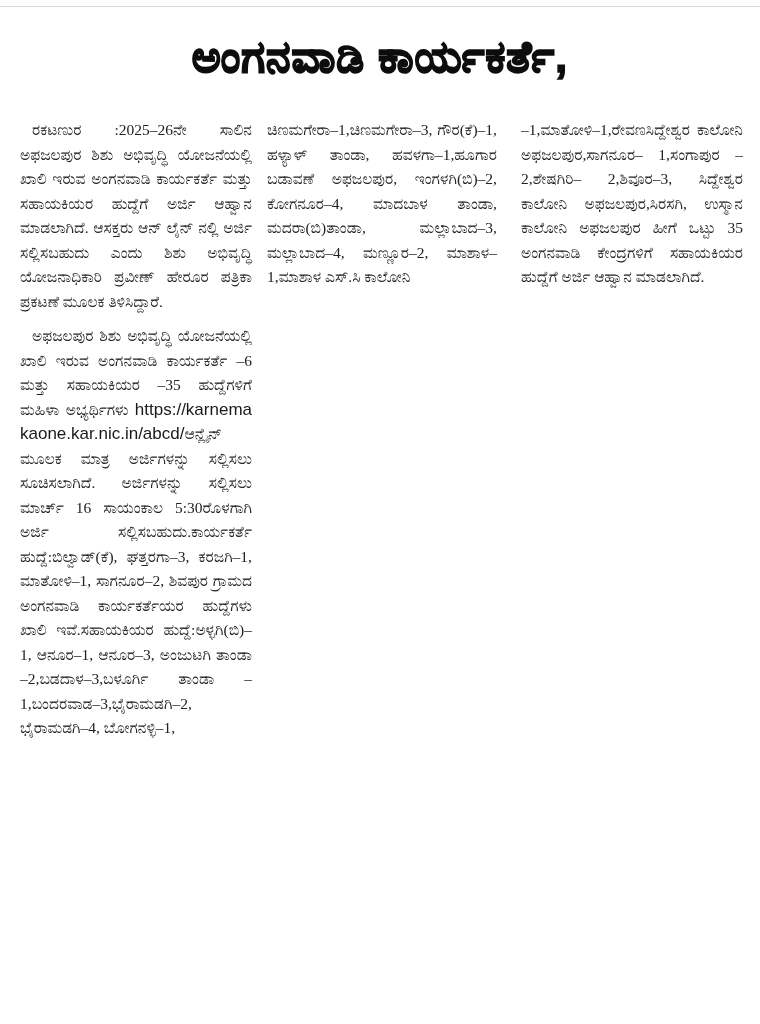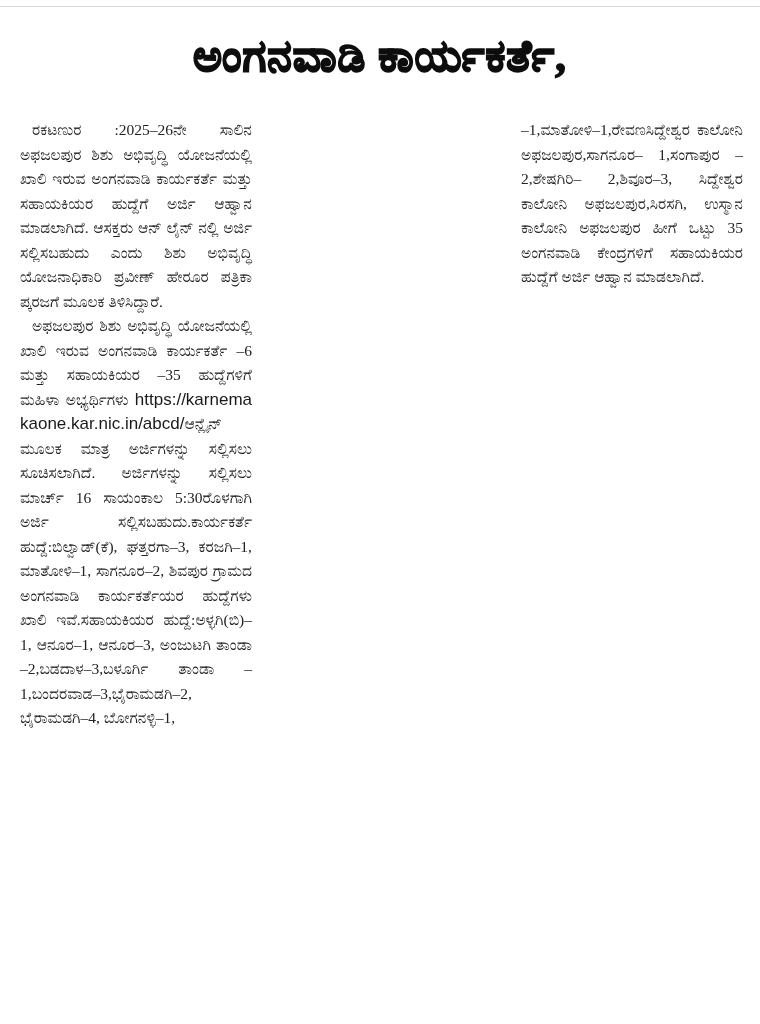--- a/index.html
+++ b/index.html
@@ -22,21 +22,21 @@
       width: 760px;
       height: 1px;
       background: #d8d8d8;
     }
     .headline {
       position: absolute;
       left: 0;
       top: 10px;
       width: 760px;
       text-align: center;
-      font-family: Liberation Serif, serif;
+      font-family: Liberation Sans, sans-serif;
       font-weight: bold;
       color: #0d0d0d;
     }
     .headline .line {
       display: block;
       font-size: 44px;
       line-height: 52px;
       letter-spacing: 1px;
       white-space: nowrap;
       -webkit-text-stroke: 1.5px #0d0d0d;
@@ -57,20 +57,21 @@
       text-align: justify;
       color: #222;
     }
     .col-1 { left: 20px;  width: 232px; }
     .col-2 { left: 267px; width: 230px; }
     .col-3 { left: 521px; width: 222px; }
     .col p {
       margin: 0;
     }
     .col p + p {
+      margin-top: 10px;
     }
     .indent {
       display: inline-block;
       width: 12px;
     }
     .url {
       font-family: "Liberation Sans", "DejaVu Sans", sans-serif;
       font-size: 17px;
       color: #1a1a1a;
       word-break: break-all;
@@ -81,26 +82,31 @@
 
 <div class="top-rule"></div>
 
 <h1 class="headline">
   <span class="line">ಅಂಗನವಾಡಿ ಕಾರ್ಯಕರ್ತೆ,</span>
 </h1>
 
 <div class="columns">
   <div class="col col-1">
     <p>
-      <span class="indent"></span><span>ರಕಟಣುರ :2025–26ನೇ</span><span> ಸಾಲಿನ ಅಫಜಲಪುರ ಶಿಶು ಅಭಿವೃದ್ಧಿ ಯೋಜನೆಯಲ್ಲಿ ಖಾಲಿ ಇರುವ ಅಂಗನವಾಡಿ ಕಾರ್ಯಕರ್ತೆ ಮತ್ತು ಸಹಾಯಕಿಯರ ಹುದ್ದೆಗೆ ಅರ್ಜಿ ಆಹ್ವಾನ ಮಾಡಲಾಗಿದೆ. ಆಸಕ್ತರು ಆನ್ ಲೈನ್ ನಲ್ಲಿ ಅರ್ಜಿ ಸಲ್ಲಿಸಬಹುದು ಎಂದು ಶಿಶು ಅಭಿವೃದ್ಧಿ ಯೋಜನಾಧಿಕಾರಿ ಪ್ರವೀಣ್ ಹೇರೂರ ಪತ್ರಿಕಾ ಪ್ಕರಜಗೆ ಮೂಲಕ ತಿಳಿಸಿದ್ದಾರೆ.</span>
+      <span class="indent"></span><span>ರಕಟಣುರ :2025–26ನೇ</span><span> ಸಾಲಿನ ಅಫಜಲಪುರ ಶಿಶು ಅಭಿವೃದ್ಧಿ ಯೋಜನೆಯಲ್ಲಿ ಖಾಲಿ ಇರುವ ಅಂಗನವಾಡಿ ಕಾರ್ಯಕರ್ತೆ ಮತ್ತು ಸಹಾಯಕಿಯರ ಹುದ್ದೆಗೆ ಅರ್ಜಿ ಆಹ್ವಾನ ಮಾಡಲಾಗಿದೆ. ಆಸಕ್ತರು ಆನ್ ಲೈನ್ ನಲ್ಲಿ ಅರ್ಜಿ ಸಲ್ಲಿಸಬಹುದು ಎಂದು ಶಿಶು ಅಭಿವೃದ್ಧಿ ಯೋಜನಾಧಿಕಾರಿ ಪ್ರವೀಣ್ ಹೇರೂರ ಪತ್ರಿಕಾ ಪ್ರಕಟಣೆ ಮೂಲಕ ತಿಳಿಸಿದ್ದಾರೆ.</span>
     </p>
     <p>
       <span class="indent"></span><span>ಅಫಜಲಪುರ ಶಿಶು ಅಭಿವೃದ್ಧಿ ಯೋಜನೆಯಲ್ಲಿ ಖಾಲಿ ಇರುವ ಅಂಗನವಾಡಿ ಕಾರ್ಯಕರ್ತೆ –6 ಮತ್ತು ಸಹಾಯಕಿಯರ –35 ಹುದ್ದೆಗಳಿಗೆ ಮಹಿಳಾ ಅಭ್ಯರ್ಥಿಗಳು </span><span class="url">https://karnemakaone.kar.nic.in/abcd/</span><span>ಆನ್ಲೈನ್ ಮೂಲಕ ಮಾತ್ರ ಅರ್ಜಿಗಳನ್ನು ಸಲ್ಲಿಸಲು ಸೂಚಿಸಲಾಗಿದೆ. ಅರ್ಜಿಗಳನ್ನು ಸಲ್ಲಿಸಲು ಮಾರ್ಚ್ 16 ಸಾಯಂಕಾಲ 5:30ರೊಳಗಾಗಿ ಅರ್ಜಿ ಸಲ್ಲಿಸಬಹುದು.ಕಾರ್ಯಕರ್ತೆ ಹುದ್ದೆ:ಬಿಲ್ವಾಡ್(ಕೆ), ಘತ್ತರಗಾ–3, ಕರಜಗಿ–1, ಮಾತೋಳಿ–1, ಸಾಗನೂರ–2, ಶಿವಪುರ ಗ್ರಾಮದ ಅಂಗನವಾಡಿ ಕಾರ್ಯಕರ್ತೆಯರ ಹುದ್ದೆಗಳು ಖಾಲಿ ಇವೆ.ಸಹಾಯಕಿಯರ ಹುದ್ದೆ:ಅಳ್ಳಗಿ(ಬಿ)–1, ಆನೂರ–1, ಆನೂರ–3, ಅಂಜುಟಗಿ ತಾಂಡಾ –2,ಬಡದಾಳ–3,ಬಳೂರ್ಗಿ ತಾಂಡಾ –1,ಬಂದರವಾಡ–3,ಭೈರಾಮಡಗಿ–2, ಭೈರಾಮಡಗಿ–4, ಬೋಗನಳ್ಳಿ–1,</span>
     </p>
   </div>
 
+  <div class="col col-2">
+    <p>
+      <span>ಚಿಣಮಗೇರಾ–1,ಚಿಣಮಗೇರಾ–3, ಗೌರ(ಕೆ)–1, ಹಳ್ಯಾಳ್ ತಾಂಡಾ, ಹವಳಗಾ–1,ಹೂಗಾರ ಬಡಾವಣೆ ಅಫಜಲಪುರ, ಇಂಗಳಗಿ(ಬಿ)–2, ಕೋಗನೂರ–4, ಮಾದಬಾಳ ತಾಂಡಾ, ಮದರಾ(ಬಿ)ತಾಂಡಾ, ಮಲ್ಲಾಬಾದ–3, ಮಲ್ಲಾಬಾದ–4, ಮಣ್ಣೂರ–2, ಮಾಶಾಳ– 1,ಮಾಶಾಳ ಎಸ್.ಸಿ ಕಾಲೋನಿ</span>
+    </p>
+  </div>
 
   <div class="col col-3">
     <p>
       <span>–1,ಮಾತೋಳಿ–1,ರೇವಣಸಿದ್ದೇಶ್ವರ ಕಾಲೋನಿ ಅಫಜಲಪುರ,ಸಾಗನೂರ– 1,ಸಂಗಾಪುರ –2,ಶೇಷಗಿರಿ– 2,ಶಿವೂರ–3, ಸಿದ್ದೇಶ್ವರ ಕಾಲೋನಿ ಅಫಜಲಪುರ,ಸಿರಸಗಿ, ಉಸ್ಮಾನ ಕಾಲೋನಿ ಅಫಜಲಪುರ ಹೀಗೆ ಒಟ್ಟು 35 ಅಂಗನವಾಡಿ ಕೇಂದ್ರಗಳಿಗೆ ಸಹಾಯಕಿಯರ ಹುದ್ದೆಗೆ ಅರ್ಜಿ ಆಹ್ವಾನ ಮಾಡಲಾಗಿದೆ.</span>
     </p>
   </div>
 </div>
 
 </body></html>

